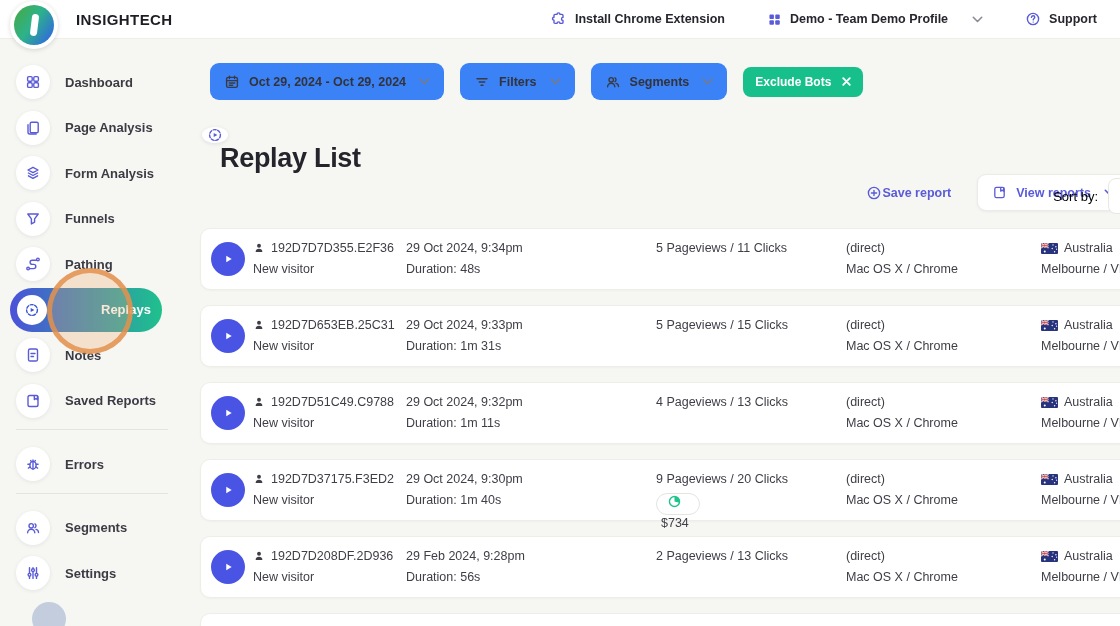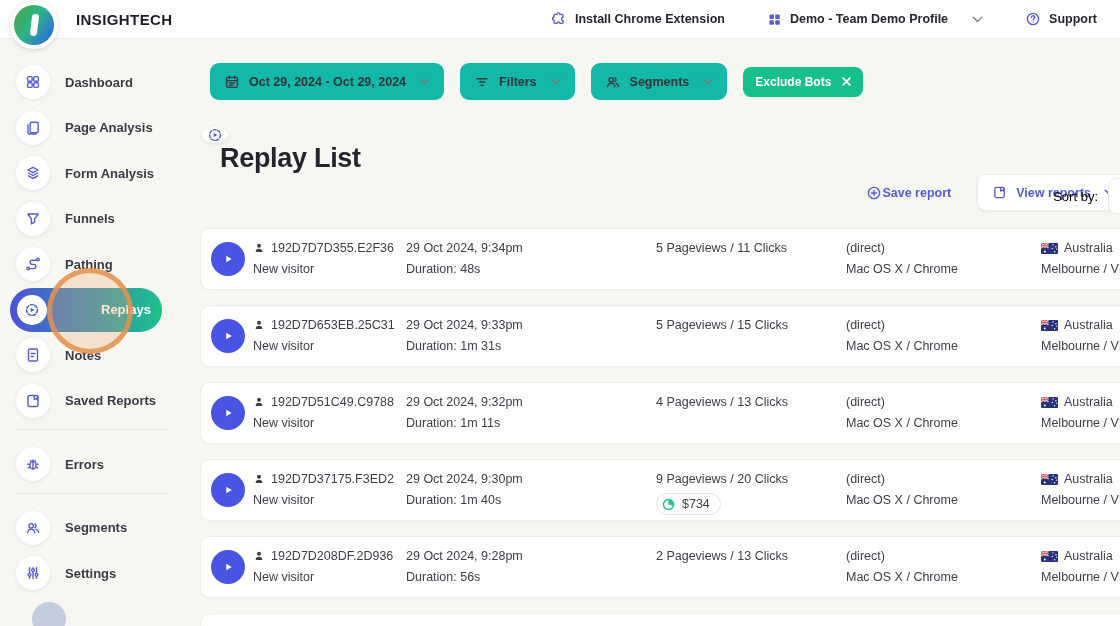--- a/index.html
+++ b/index.html
@@ -70,21 +70,21 @@
     border:5px solid rgba(226,145,79,.85); background:rgba(238,172,110,.28);
     z-index:4; pointer-events:none;
   }
 
   
   .main { position:absolute; left:196px; top:39px; right:0; bottom:0; }
 
   .toolbar { display:flex; align-items:center; gap:16px; margin:24px 0 0 14px; }
   .tool-btn {
     display:flex; align-items:center; gap:9px; height:37px; padding:0 14px;
-    background:#14b8a6; border:none; border-radius:9px; cursor:pointer;
+    background:#3b82f6; border:none; border-radius:9px; cursor:pointer;
     font-family:inherit; font-size:12.5px; font-weight:600; color:#33333b;
   }
   .tool-btn .ic { color:#3a3a42; }
   .tool-btn .chev { color:#7a7a84; margin-left:4px; }
   .exclude-badge {
     display:flex; align-items:center; gap:11px; height:30px; padding:0 12px;
     background:var(--green,#17c08b); border:none; border-radius:8px; cursor:pointer;
     font-family:inherit; font-size:12px; font-weight:700; color:#fff;justify-content:center;
   }
 
@@ -131,21 +131,21 @@
   }
   .cell { position:absolute; top:11px; line-height:16px; }
   .cell .l1 { display:flex; align-items:center; gap:6px; margin-bottom:5px; }
   .c-visitor { left:52px; }
   .c-date { left:205px; }
   .c-activity { left:455px; }
   .c-source { left:645px; }
   .c-loc { left:840px; }
   .rev-badge {
     display:inline-flex; align-items:center; gap:6px; height:22px; padding:0 10px 0 4px;
-    border:1px solid #e4e4e0; border-radius:12px; background:#fff; margin-top:1px;
+    border:1px solid #e4e4e0; border-radius:12px; background:#fff; margin-top:1px;flex-direction:column;
   }
   .flag { border-radius:1px; overflow:hidden; }
   .partial-card { margin-bottom:0; }
 </style>
 </head>
 <body>
 
 <div class="header">
   <div class="logo-wrap">
     <div class="logo-disc"></div>
@@ -687,21 +687,21 @@
                 <circle cx="8" cy="4.9" r="2.6"></circle>
                 <path d="M3.5 13.2c0-2.8 2-4.3 4.5-4.3s4.5 1.5 4.5 4.3z"></path>
               </svg>
             </span>
             <span>192D7D208DF.2D936</span>
           </div>
           <div>New visitor</div>
         </div>
         <div class="cell c-date">
           <div class="l1">
-            <span>29 Oct 2024, 9:28pm</span>
+            <span>29 Feb 2024, 9:28pm</span>
           </div>
           <div>Duration: 56s</div>
         </div>
         <div class="cell c-activity">
           <div class="l1">
             <span>2 Pageviews / 13 Clicks</span>
           </div>
 
         </div>
         <div class="cell c-source">

